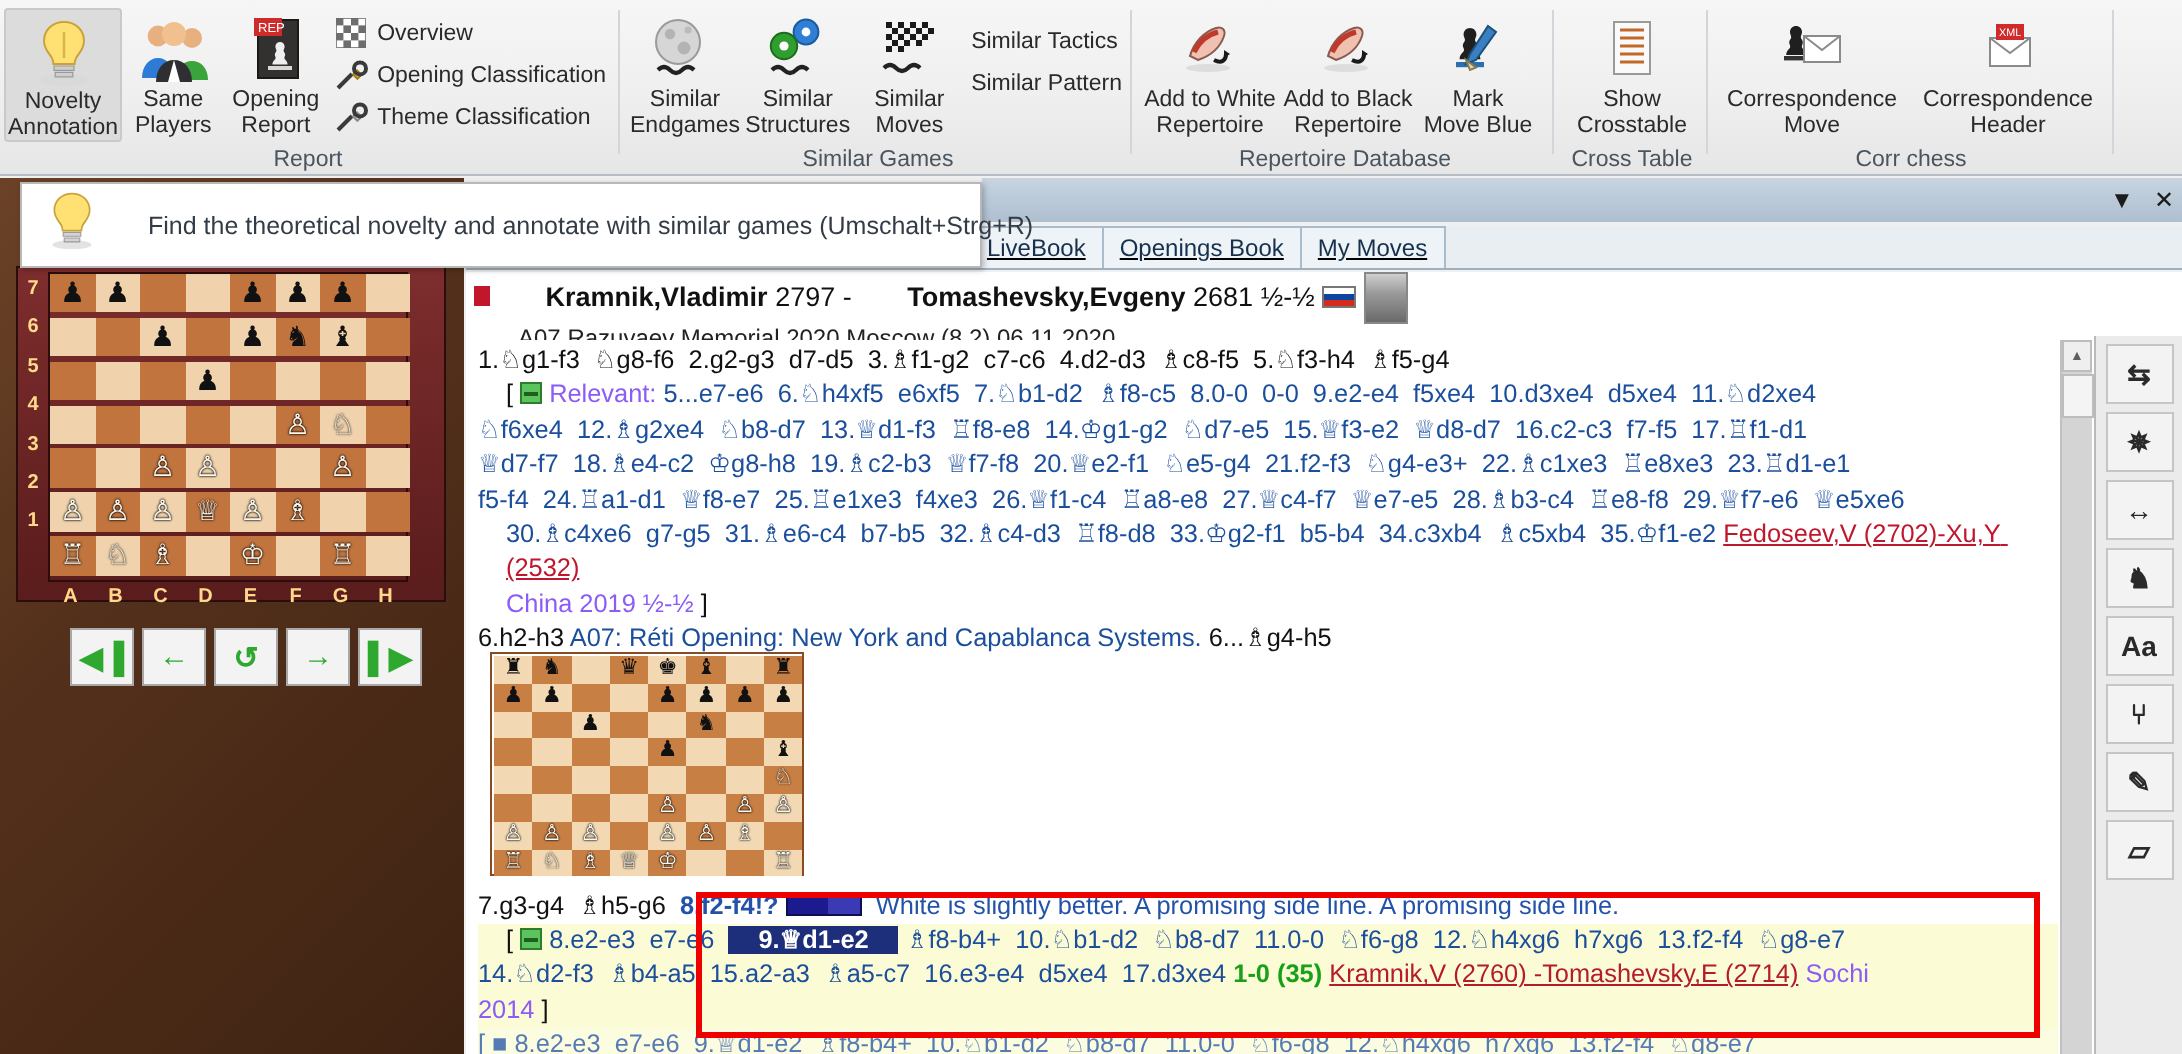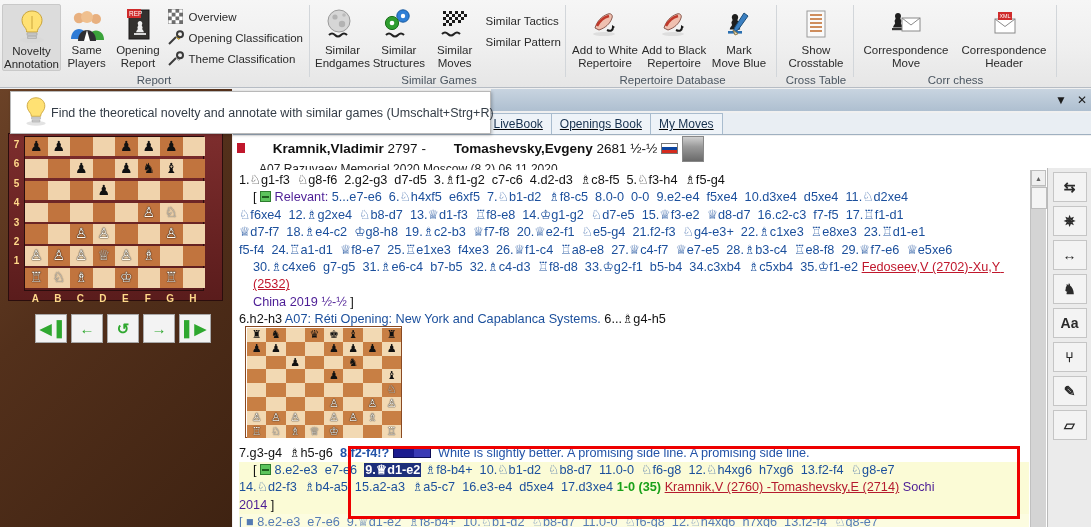--- a/index.html
+++ b/index.html
@@ -46,21 +46,21 @@
     white-space: nowrap;
   }
   .smallitem .ic { width: 17px; height: 17px; display: flex; align-items: center; justify-content: center; }
   .stackcol { display: flex; flex-direction: column; padding-top: 2px; }
 
   
   .tooltip {
     position: absolute; left: 10px; top: 91px; width: 481px; height: 43px;
     background: #ffffff; border: 1px solid #b8b8b8;
     box-shadow: 1px 1px 3px rgba(0,0,0,0.25);
-    display: flex; align-items: center; gap: 0; padding: 0 10px;
+    display: flex; align-items: center; gap: 23px; padding: 0 10px;
     z-index: 40;
   }
   .tooltip .txt { font-size: 12.5px; color: #333c46; white-space: nowrap; }
 
   
   .leftpane {
     position: absolute; left: 0; top: 89px; width: 232px; height: 438px;
     background: linear-gradient(135deg,#6b4227 0%, #53301b 40%, #3f2312 100%);
   }
   .boardframe {
@@ -108,37 +108,37 @@
               background: linear-gradient(to bottom,#cfcfcf,#9a9a9a 40%, #6a6a6a); border: 1px solid #888; }
 
   .notation {
     position: absolute; left: 233px; top: 170px; width: 858px; height: 357px;
     background: #ffffff; overflow: hidden;
   }
   .notebody { position: absolute; left: 0; top: 0; width: 800px; padding: 2px 4px 0 6px; }
   .ln { font-size: 12.7px; color: #111; line-height: 17.4px; white-space: pre-wrap; }
   .mainmv { font-weight: normal; color: #111; }
   .var { color: #1b4f9c; }
-  .green { color: #4c1d95; text-align: right; }
+  .green { color: #8b5cf6; text-align: right; }
   .greenb { color: #19a019; font-weight: bold; }
   .red { color: #c0172c; text-decoration: underline; }
   .eco { color: #1b4f9c; }
   .bluecmt { color: #2353a8; }
   .gamered { color: #b51b2e; text-decoration: underline; font-weight: normal; }
   .varline { background: #fbfbd6; }
   .indent1 { padding-left: 14px; }
   .medal {
     display: inline-block; width: 11px; height: 11px; background: #5cc45c;
     border: 1px solid #2e7d2e; vertical-align: -1px; position: relative;
   }
   .medal::after { content: ""; position: absolute; left: 1px; top: 4px; width: 7px; height: 2px; background: #1f5e1f; }
   .evalbar { display: inline-block; width: 38px; height: 11px;
              background: linear-gradient(to right,#1b1b8f 0 55%, #3a3ab5 55% 100%);
              vertical-align: -1px; border: 1px solid #0e0e55; }
-  .selmv { background: #1d2f7a; color: #ffffff; font-weight: bold; padding: 0 1px; }
+  .selmv { background: #1d2f7a; color: #ffffff; font-weight: bold; padding: 0 15px; }
 
   .inlineboard {
     position: absolute; left: 245px; top: 326px; width: 157px; height: 112px;
     border: 1px solid #8a4a22; background: #fff; padding: 1px;
   }
   .ibgrid { display: grid; grid-template-columns: repeat(8, 19.3px); }
   .ibc { width: 19.3px; height: 13.8px; font-size: 11px; line-height: 13.8px; text-align: center; color: #111; }
   .ibc.l { background: #f2d9b3; }
   .ibc.d { background: #c87f44; }
   .ibc.wp { color: #fffaf0; text-shadow: 0 0 1px #000, 0 0 1.2px #000; }

